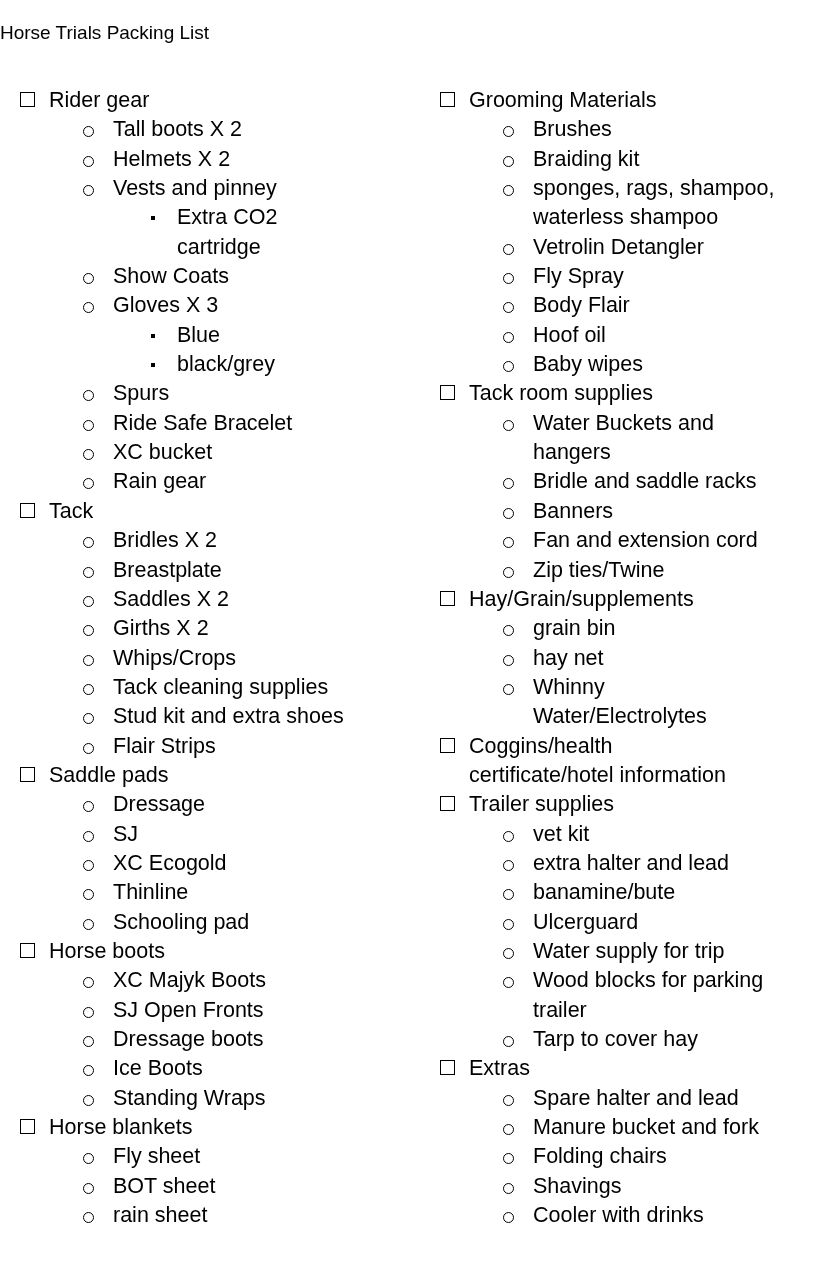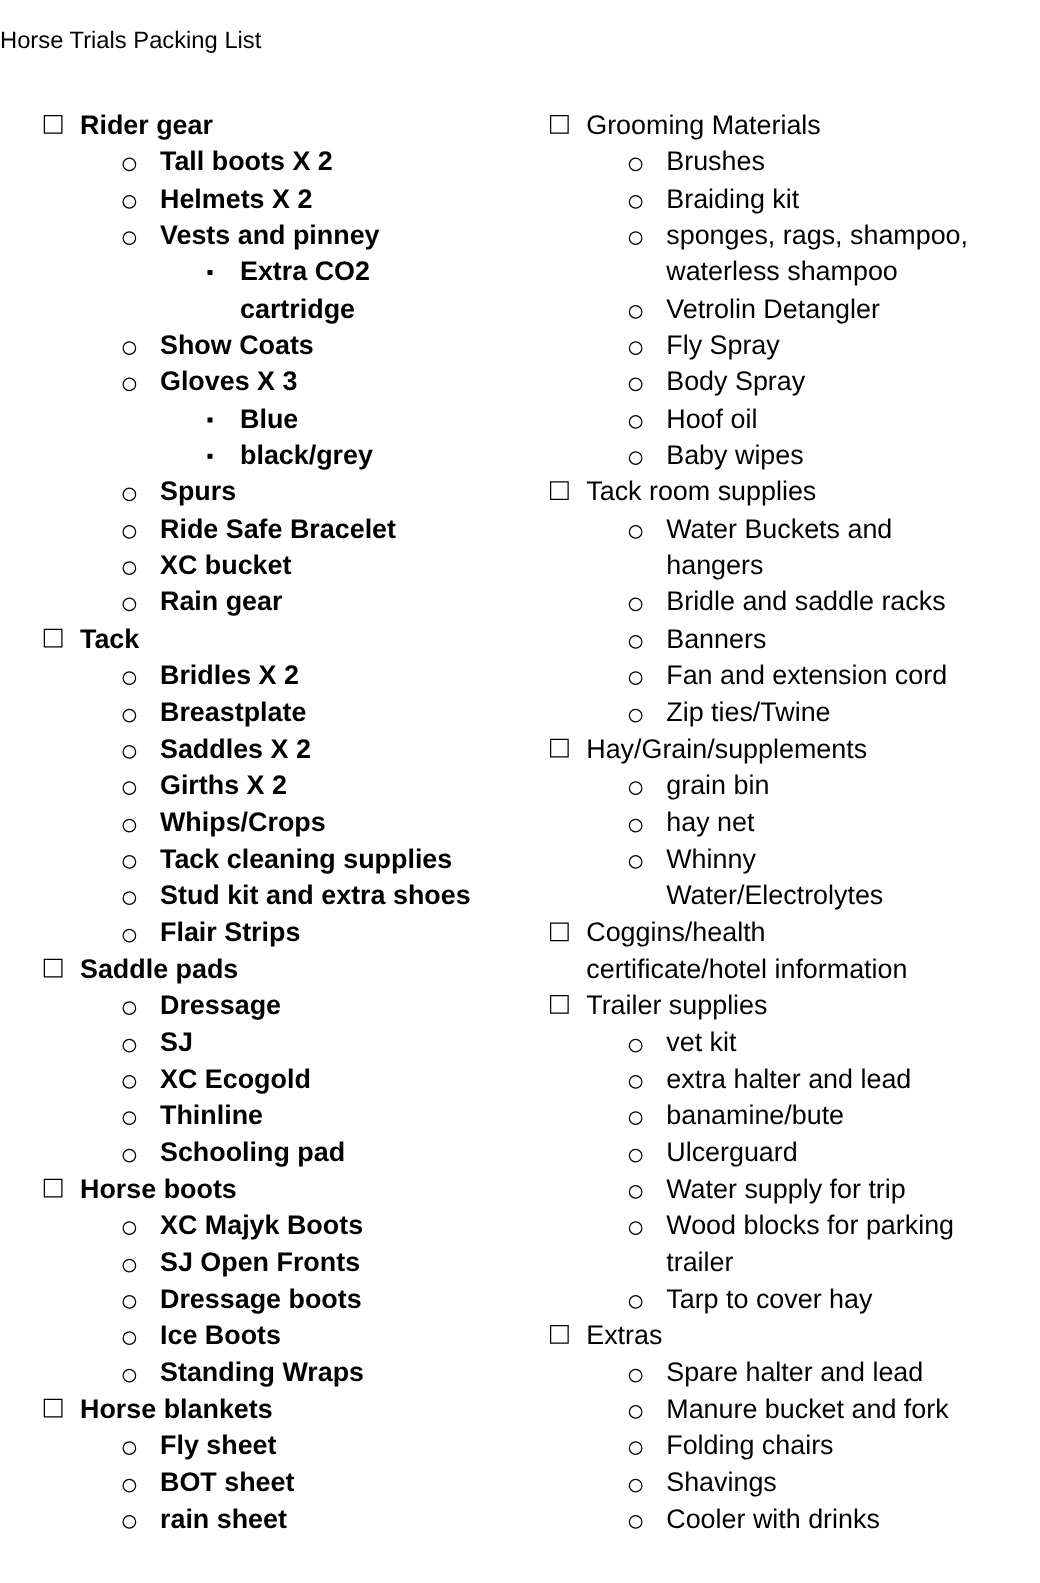--- a/index.html
+++ b/index.html
@@ -1,21 +1,21 @@
 <!DOCTYPE html>
 <html><head>
 <meta charset="utf-8">
 <style>
   html, body { margin: 0; padding: 0; background: #ffffff; }
   body { width: 832px; height: 1266px; position: relative; overflow: hidden;
          font-family: "Liberation Sans", sans-serif; color: #000; }
   .title { position: absolute; top: 22px; left: 0; width: 802px; 
            font-size: 19px; }
   .col { position: absolute; top: 86px; }
-  .col.left { left: 35px; width: 420px; font-weight: bold; }
+  .col.left { left: 20px; width: 420px; }
   .col.right { left: 440px; width: 364px; text-decoration: underline; }
   .line { position: relative; height: 29.35px; line-height: 29.35px; font-size: 21.5px;
           white-space: nowrap; }
   .box { position: absolute; top: 6px; width: 15px; height: 15px; border: 1.6px solid #000;
          box-sizing: border-box; }
   .circ { position: absolute; top: 11px; width: 11px; height: 11px; border: 1.4px solid #000;
           border-radius: 50%; box-sizing: border-box; }
   .sq { position: absolute; top: 13px; width: 4px; height: 4px; background: #000; }
   .l0 .box { left: 0; } .l0 .txt { position: absolute; left: 29px; }
   .l0c .txt { position: absolute; left: 29px; text-align: right; }
@@ -206,21 +206,21 @@
     <div class="line l1">
       <div class="circ"></div>
       <span class="txt">Vetrolin Detangler</span>
     </div>
     <div class="line l1">
       <div class="circ"></div>
       <span class="txt">Fly Spray</span>
     </div>
     <div class="line l1">
       <div class="circ"></div>
-      <span class="txt">Body Spray</span>
+      <span class="txt">Body Flair</span>
     </div>
     <div class="line l1">
       <div class="circ"></div>
       <span class="txt">Hoof oil</span>
     </div>
     <div class="line l1">
       <div class="circ"></div>
       <span class="txt">Baby wipes</span>
     </div>
     <div class="line l0">

